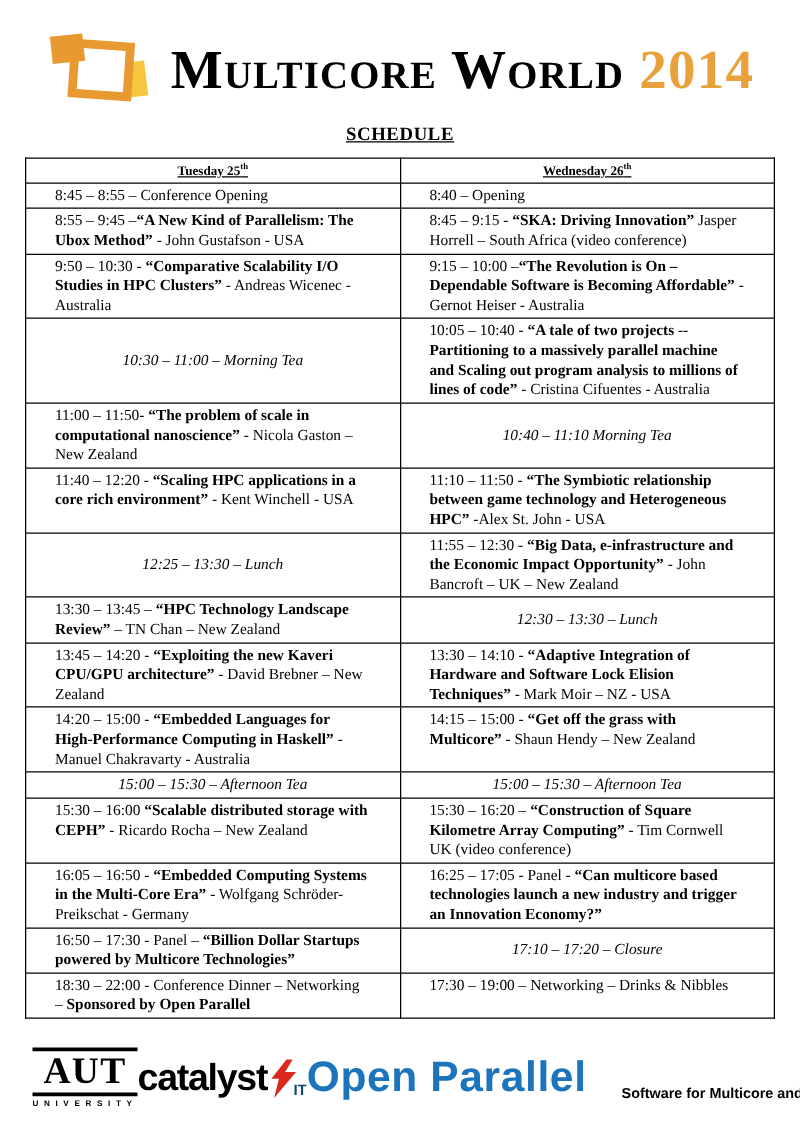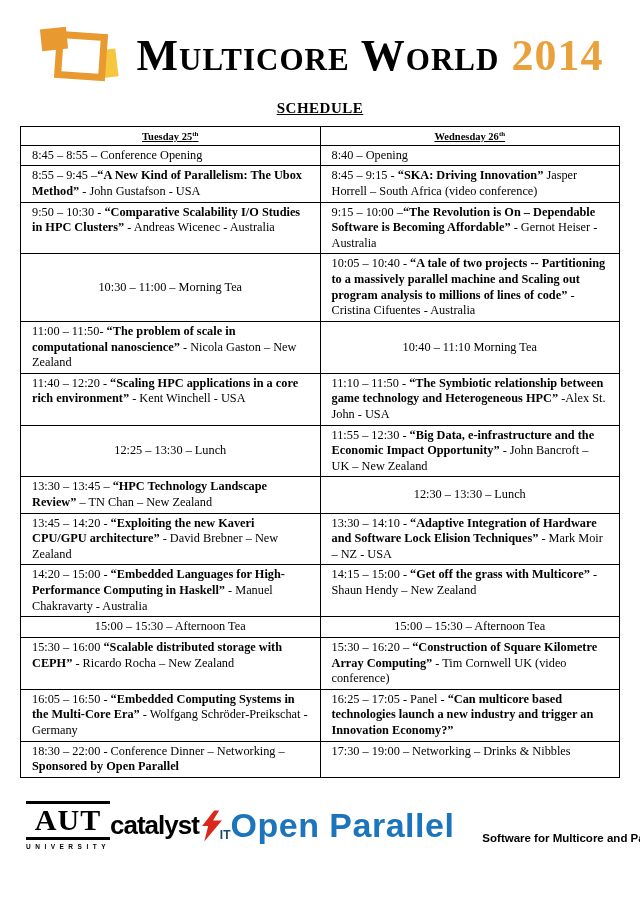--- a/index.html
+++ b/index.html
@@ -8,34 +8,34 @@
   .page { width: 640px; height: 905px; margin: 0 auto; background: #fff; padding: 20px 20px 0; overflow: hidden; position: relative; }
 
   
   .brand { display: flex; align-items: center; justify-content: center; gap: 12px; height: 72px; }
   .brand-title { font-size: 44px; font-weight: bold; font-variant: small-caps; letter-spacing: 1px; line-height: 1; white-space: nowrap; }
   .brand-year { color: var(--accent, #E9A23B); font-variant: normal; }
   .schedule-heading { text-align: center; font-weight: bold; text-decoration: underline; font-size: 15px; letter-spacing: 0.5px; margin: 8px 0 9px; }
 
   
   table.schedule { width: 600px; margin: 0 auto; border-collapse: collapse; font-size: 12.3px; line-height: 1.27; table-layout: fixed; }
-  .schedule th, .schedule td { border: 1px solid #000; padding: 2px 11px; vertical-align: top; text-align: left; }
+  .schedule th, .schedule td { border: 1px solid #000; padding: 2px 23px; vertical-align: top; text-align: left; }
   .schedule th { text-align: center; font-size: 10.5px; padding: 2px; }
   .schedule th .col-label { font-weight: bold; text-decoration: underline; }
   .schedule th sup { font-size: 7px; }
-  .schedule td.center { text-align: center; vertical-align: middle; }
+  .schedule td.center { text-align: center; vertical-align: middle; font-style: italic; }
   .schedule .b { font-weight: bold; }
 
   
   .footer { display: flex; align-items: center; justify-content: space-between; margin: 16px 6px 0; height: 64px; }
   .aut { text-align: center; font-family: "Liberation Serif", serif; }
   .aut-name { font-weight: bold; font-size: 30px; line-height: 1; border-top: 3px solid #000; border-bottom: 3px solid #000; padding: 1px 3px 2px; letter-spacing: 1px; }
   .aut-sub { font-family: "Liberation Sans", sans-serif; font-size: 6.5px; font-weight: bold; letter-spacing: 4.5px; margin-top: 3px; }
   .catalyst { display: flex; align-items: center; font-family: "Liberation Sans", sans-serif; }
-  .cat-text { font-weight: bold; font-size: 26px; letter-spacing: -1px; }
+  .cat-text { font-weight: bold; font-size: 30px; letter-spacing: -1px; }
   .cat-bolt { width: 22px; height: 36px; margin-left: 2px; }
   .cat-it { font-size: 12px; font-weight: bold; align-self: flex-end; margin-left: -3px; margin-bottom: 2px; color: #0c4a6e; }
   .op { display: flex; flex-direction: row; align-items: flex-end; font-family: "Liberation Sans", sans-serif; }
   .op-name { font-weight: bold; font-size: 34px; line-height: 1.05; color: var(--op-blue, #1C75BC); letter-spacing: 0.5px; white-space: nowrap; }
   .op-tagline { font-weight: bold; font-size: 11.5px; color: #000; margin-top: 1px; white-space: nowrap; margin-left: 28px; }
   .ska { display: flex; flex-direction: column; align-items: center; font-family: "Liberation Sans", sans-serif; }
   .ska-word { position: relative; height: 38px; display: flex; align-items: center; }
   .ska-text { font-weight: bold; font-size: 38px; line-height: 1; color: var(--ska-blue, #1C5FA8); letter-spacing: -2px; position: relative; z-index: 1; margin-top: 32px; }
   .ska-globe { position: absolute; right: -16px; top: 2px; z-index: 0; }
   .ska-sub { background: var(--ska-blue, #1C5FA8); color: #fff; font-size: 6.3px; font-weight: bold; letter-spacing: 1.2px; padding: 1.5px 7px; border-radius: 6px; margin-top: 2px; white-space: nowrap; }
@@ -121,20 +121,24 @@
         </tr>
         <tr>
           <td><span>15:30 – 16:00 </span><span class="b">“Scalable distributed storage with CEPH”</span><span> - Ricardo Rocha – New Zealand</span></td>
           <td><span>15:30 – 16:20 – </span><span class="b">“Construction of Square Kilometre Array Computing”</span><span> - Tim Cornwell UK (video conference)</span></td>
         </tr>
         <tr>
           <td><span>16:05 – 16:50 - </span><span class="b">“Embedded Computing Systems in the Multi-Core Era”</span><span> - Wolfgang Schröder-Preikschat - Germany</span></td>
           <td><span>16:25 – 17:05 - Panel - </span><span class="b">“Can multicore based technologies launch a new industry and trigger an Innovation Economy?”</span></td>
         </tr>
         <tr>
+          <td><span>16:50 – 17:30 - Panel – </span><span class="b">“Billion Dollar Startups powered by Multicore Technologies”</span></td>
+          <td class="center"><span>17:10 – 17:20 – Closure</span></td>
+        </tr>
+        <tr>
           <td><span>18:30 – 22:00 - Conference Dinner – Networking – </span><span class="b">Sponsored by Open Parallel</span></td>
           <td><span>17:30 – 19:00 – Networking – Drinks &amp; Nibbles</span></td>
         </tr>
       </tbody>
   </table>
 
   <div class="footer">
     <div class="aut">
       <div class="aut-name">AUT</div>
       <div class="aut-sub">UNIVERSITY</div>

